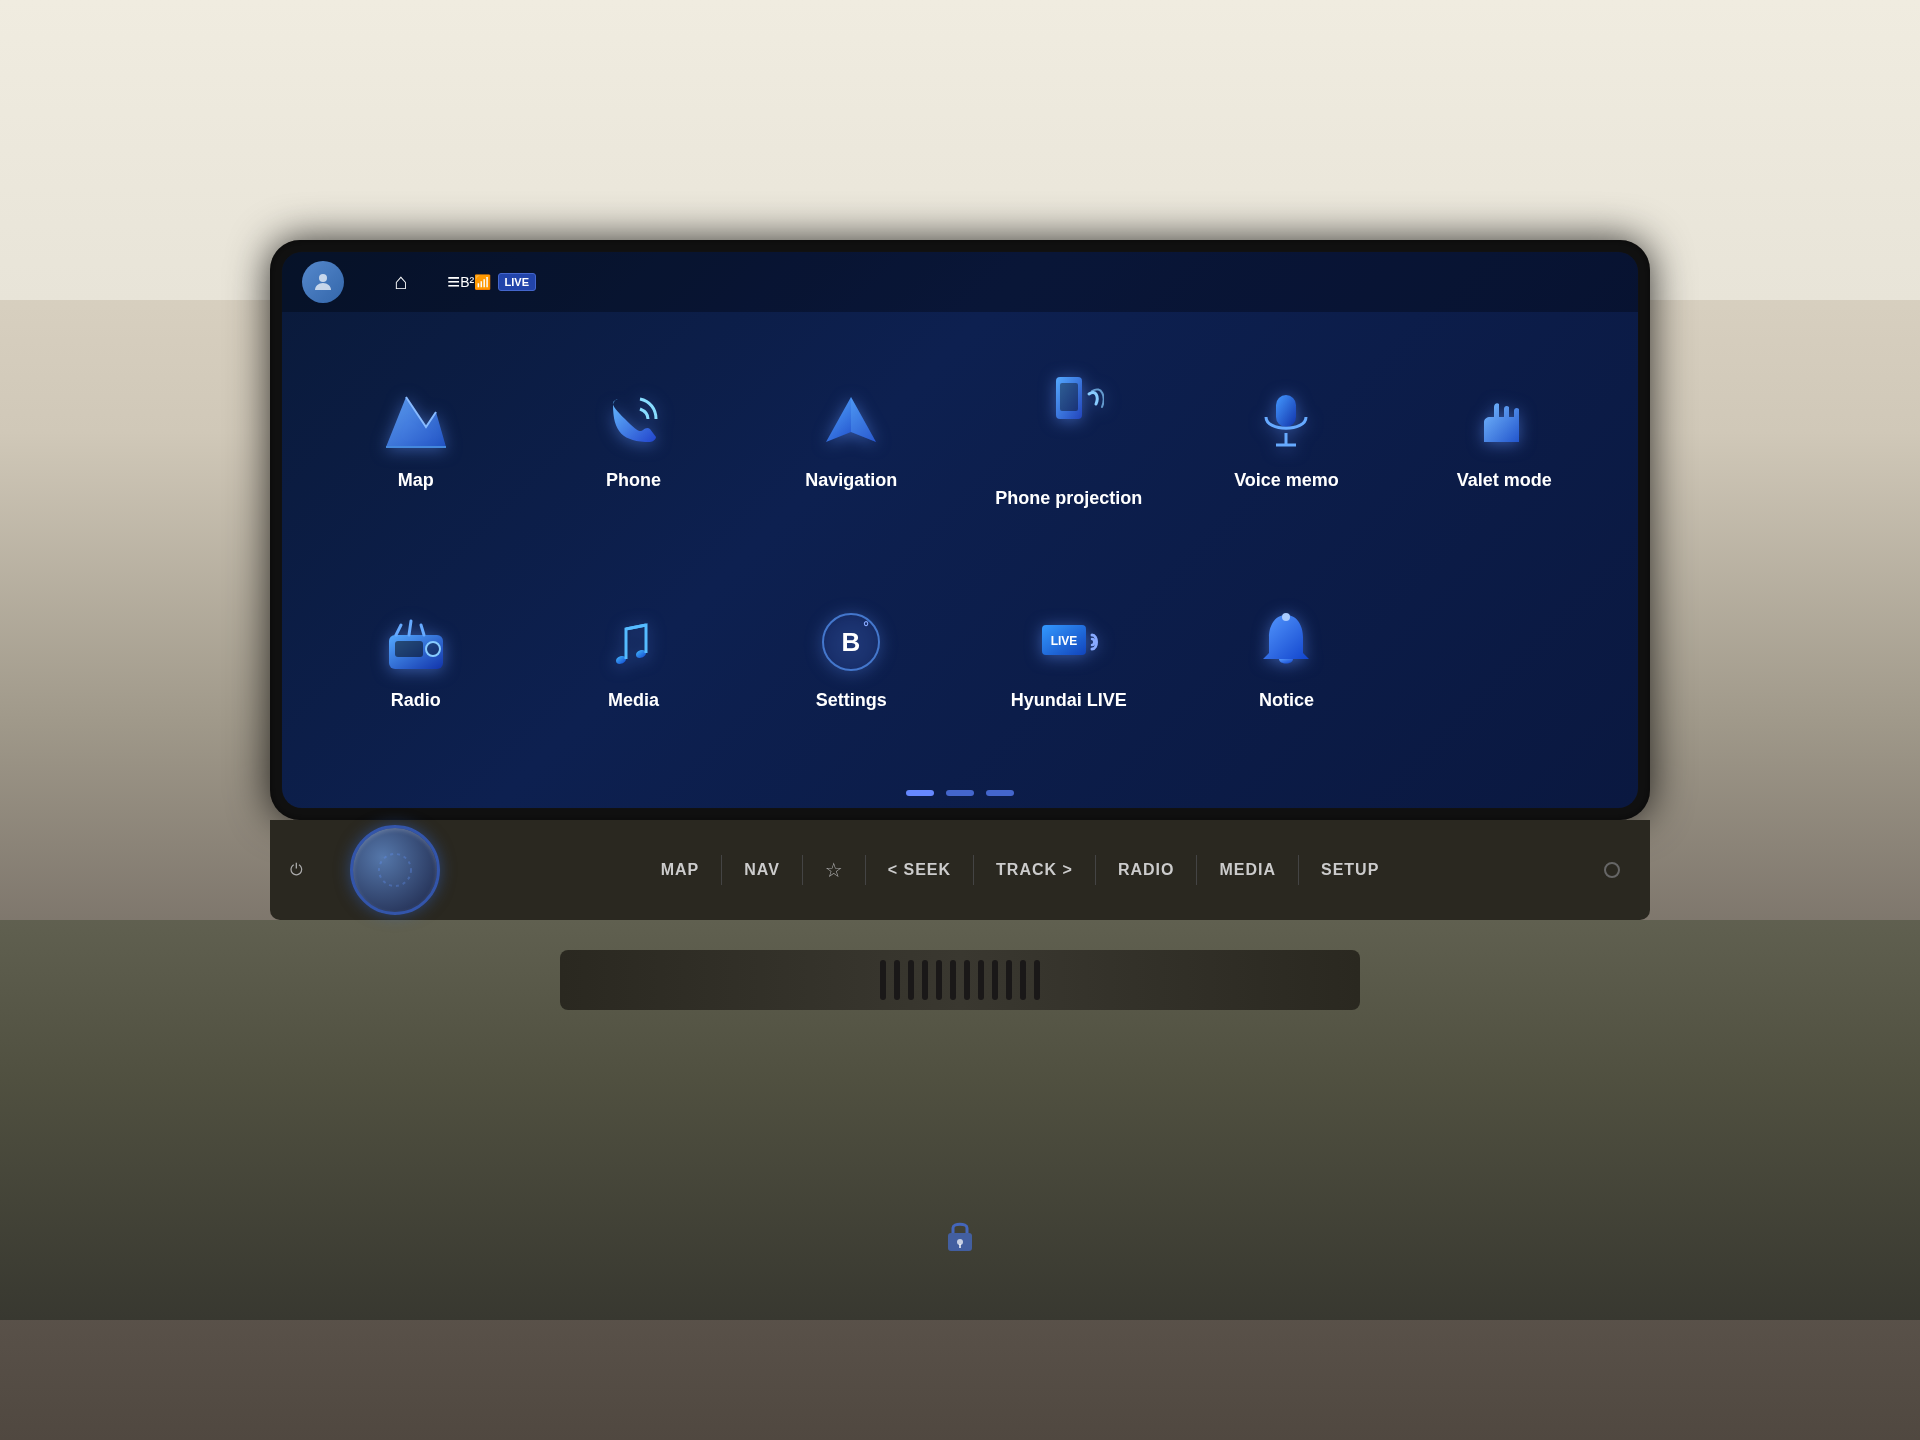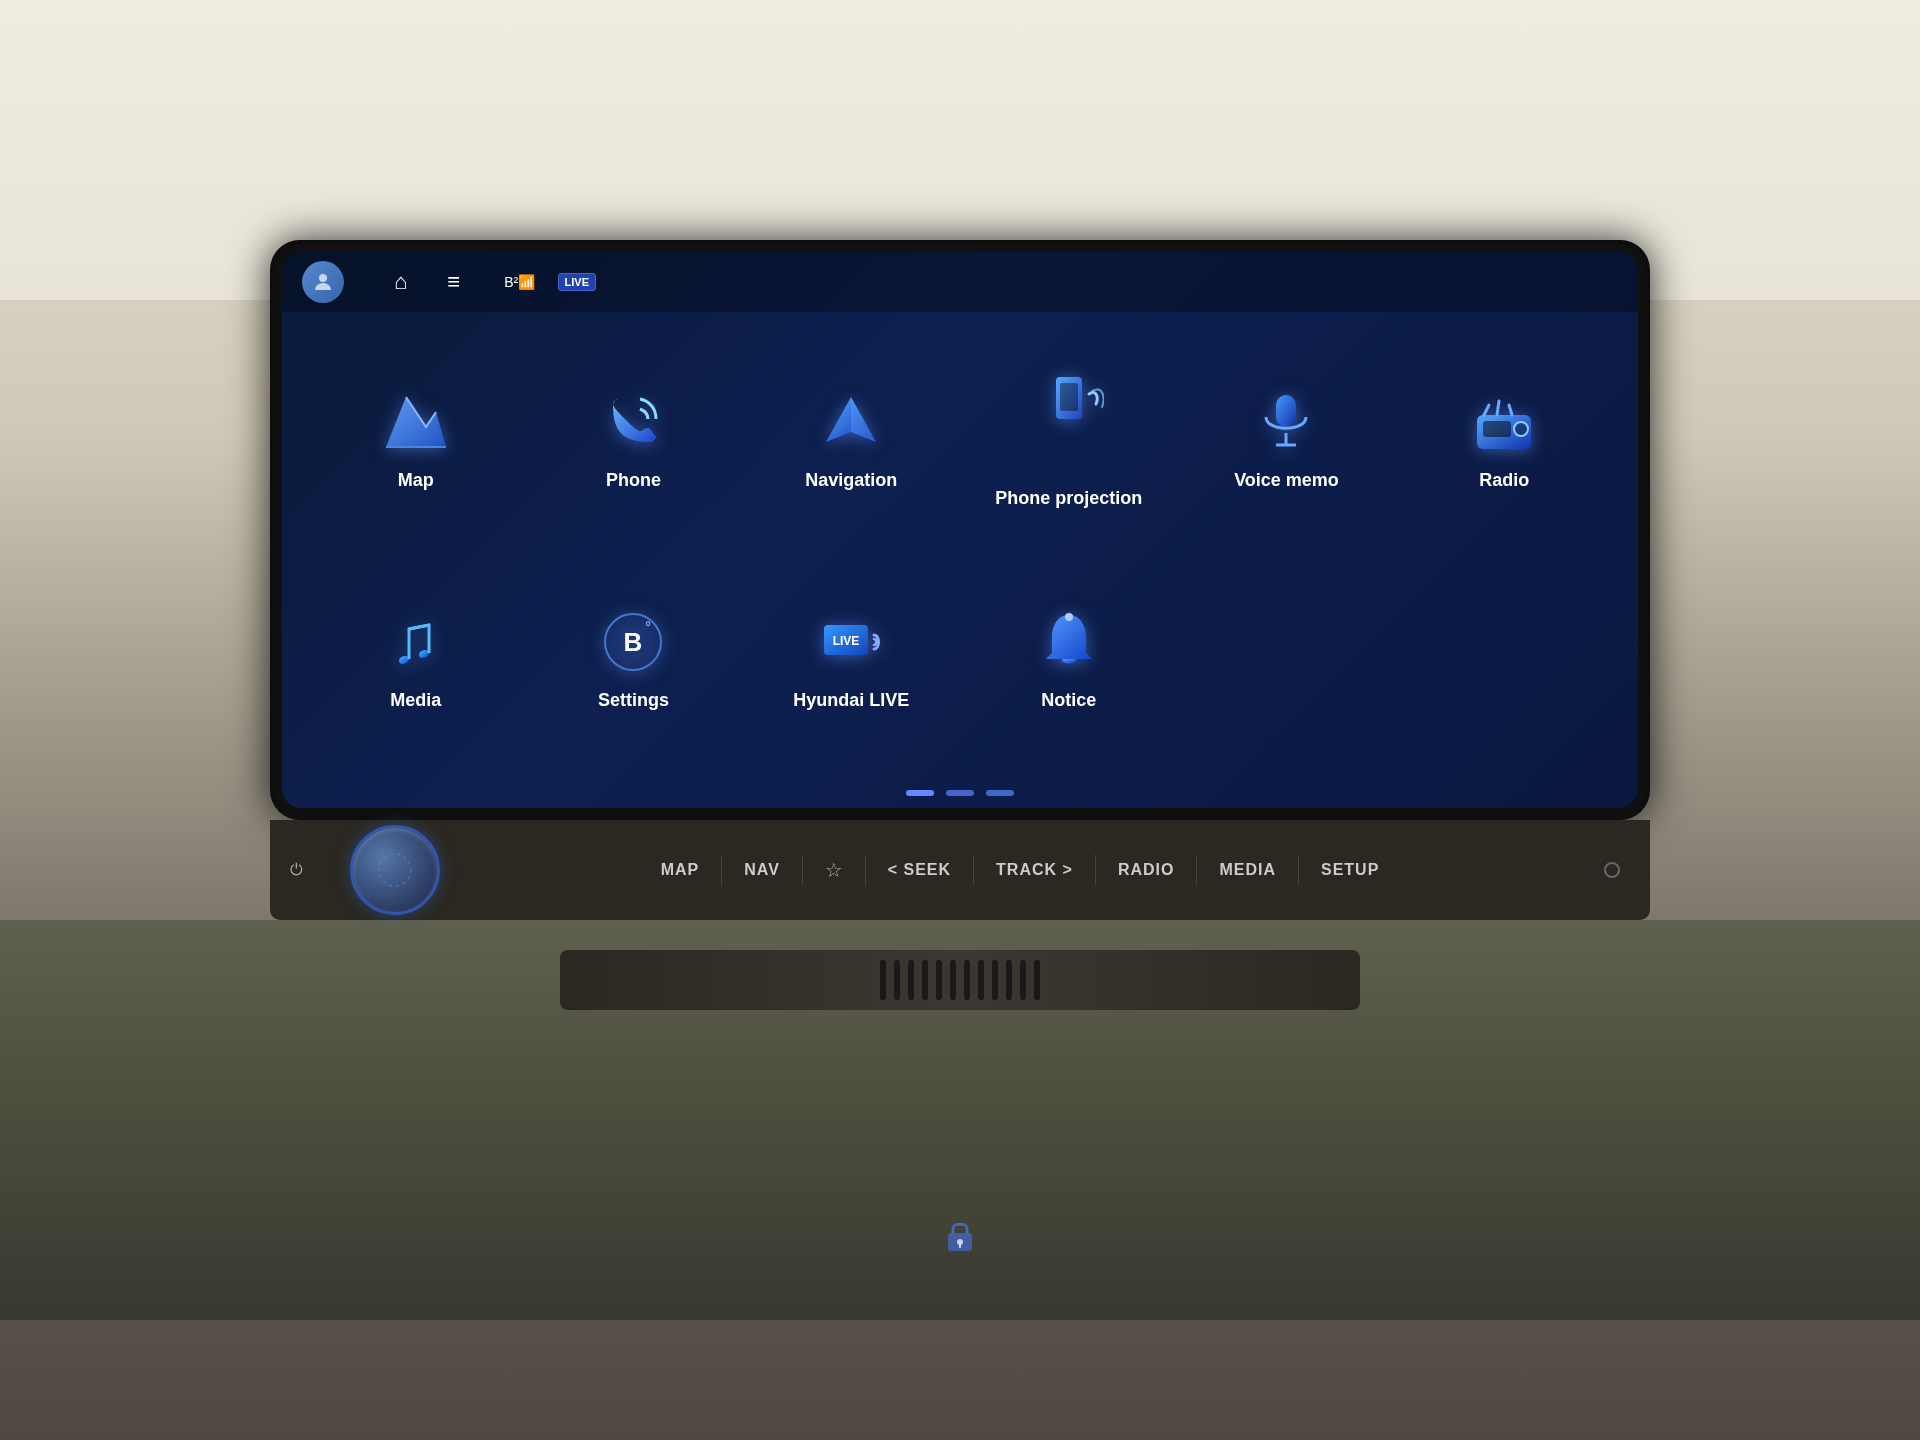--- a/index.html
+++ b/index.html
@@ -115,24 +115,23 @@
 
     .clock-date {
       color: white;
       font-size: 28px;
       font-weight: 300;
     }
 
     .signal-area {
       display: flex;
       align-items: center;
-      gap: 22px;
+      gap: 6px;
       color: white;
       font-size: 13px;
-      margin-left: 44px;
     }
 
     .live-badge {
       background: #2244aa;
       color: white;
       font-size: 11px;
       padding: 2px 6px;
       border-radius: 3px;
       font-weight: bold;
       border: 1px solid #4466cc;
@@ -404,20 +403,35 @@
               </defs>
               <rect x="25" y="8" width="20" height="32" rx="10" fill="url(#vmGrad)"></rect>
               <path d="M15 30 C15 45 55 45 55 30" stroke="#66aaff" stroke-width="3" fill="none"></path>
               <line x1="35" y1="46" x2="35" y2="58" stroke="#66aaff" stroke-width="3"></line>
               <line x1="25" y1="58" x2="45" y2="58" stroke="#66aaff" stroke-width="3"></line>
             </svg>
           </div>
           <span class="app-label">Voice memo</span>
         </div>
 
+        <div class="app-item">
+          <div class="app-icon">
+            <svg viewBox="0 0 70 70" fill="none">
+              <defs>
+                <linearGradient id="valetGrad" x1="0" y1="0" x2="1" y2="1">
+                  <stop offset="0%" stop-color="#77bbff"></stop>
+                  <stop offset="100%" stop-color="#2255cc"></stop>
+                </linearGradient>
+              </defs>
+
+              <path d="M15 55 L15 35 C15 32 18 30 21 30 L25 30 L25 20 C25 17 28 15 30 17 L30 30 L35 30 L35 22 C35 19 38 18 40 20 L40 30 L45 30 L45 24 C45 21 48 20 50 22 L50 55 Z" fill="url(#valetGrad)"></path>
+            </svg>
+          </div>
+          <span class="app-label">Valet mode</span>
+        </div>
 
         <div class="app-item">
           <div class="app-icon">
             <svg viewBox="0 0 70 70" fill="none">
               <defs>
                 <linearGradient id="radioGrad" x1="0" y1="0" x2="1" y2="1">
                   <stop offset="0%" stop-color="#55aaff"></stop>
                   <stop offset="100%" stop-color="#1133aa"></stop>
                 </linearGradient>
               </defs>

